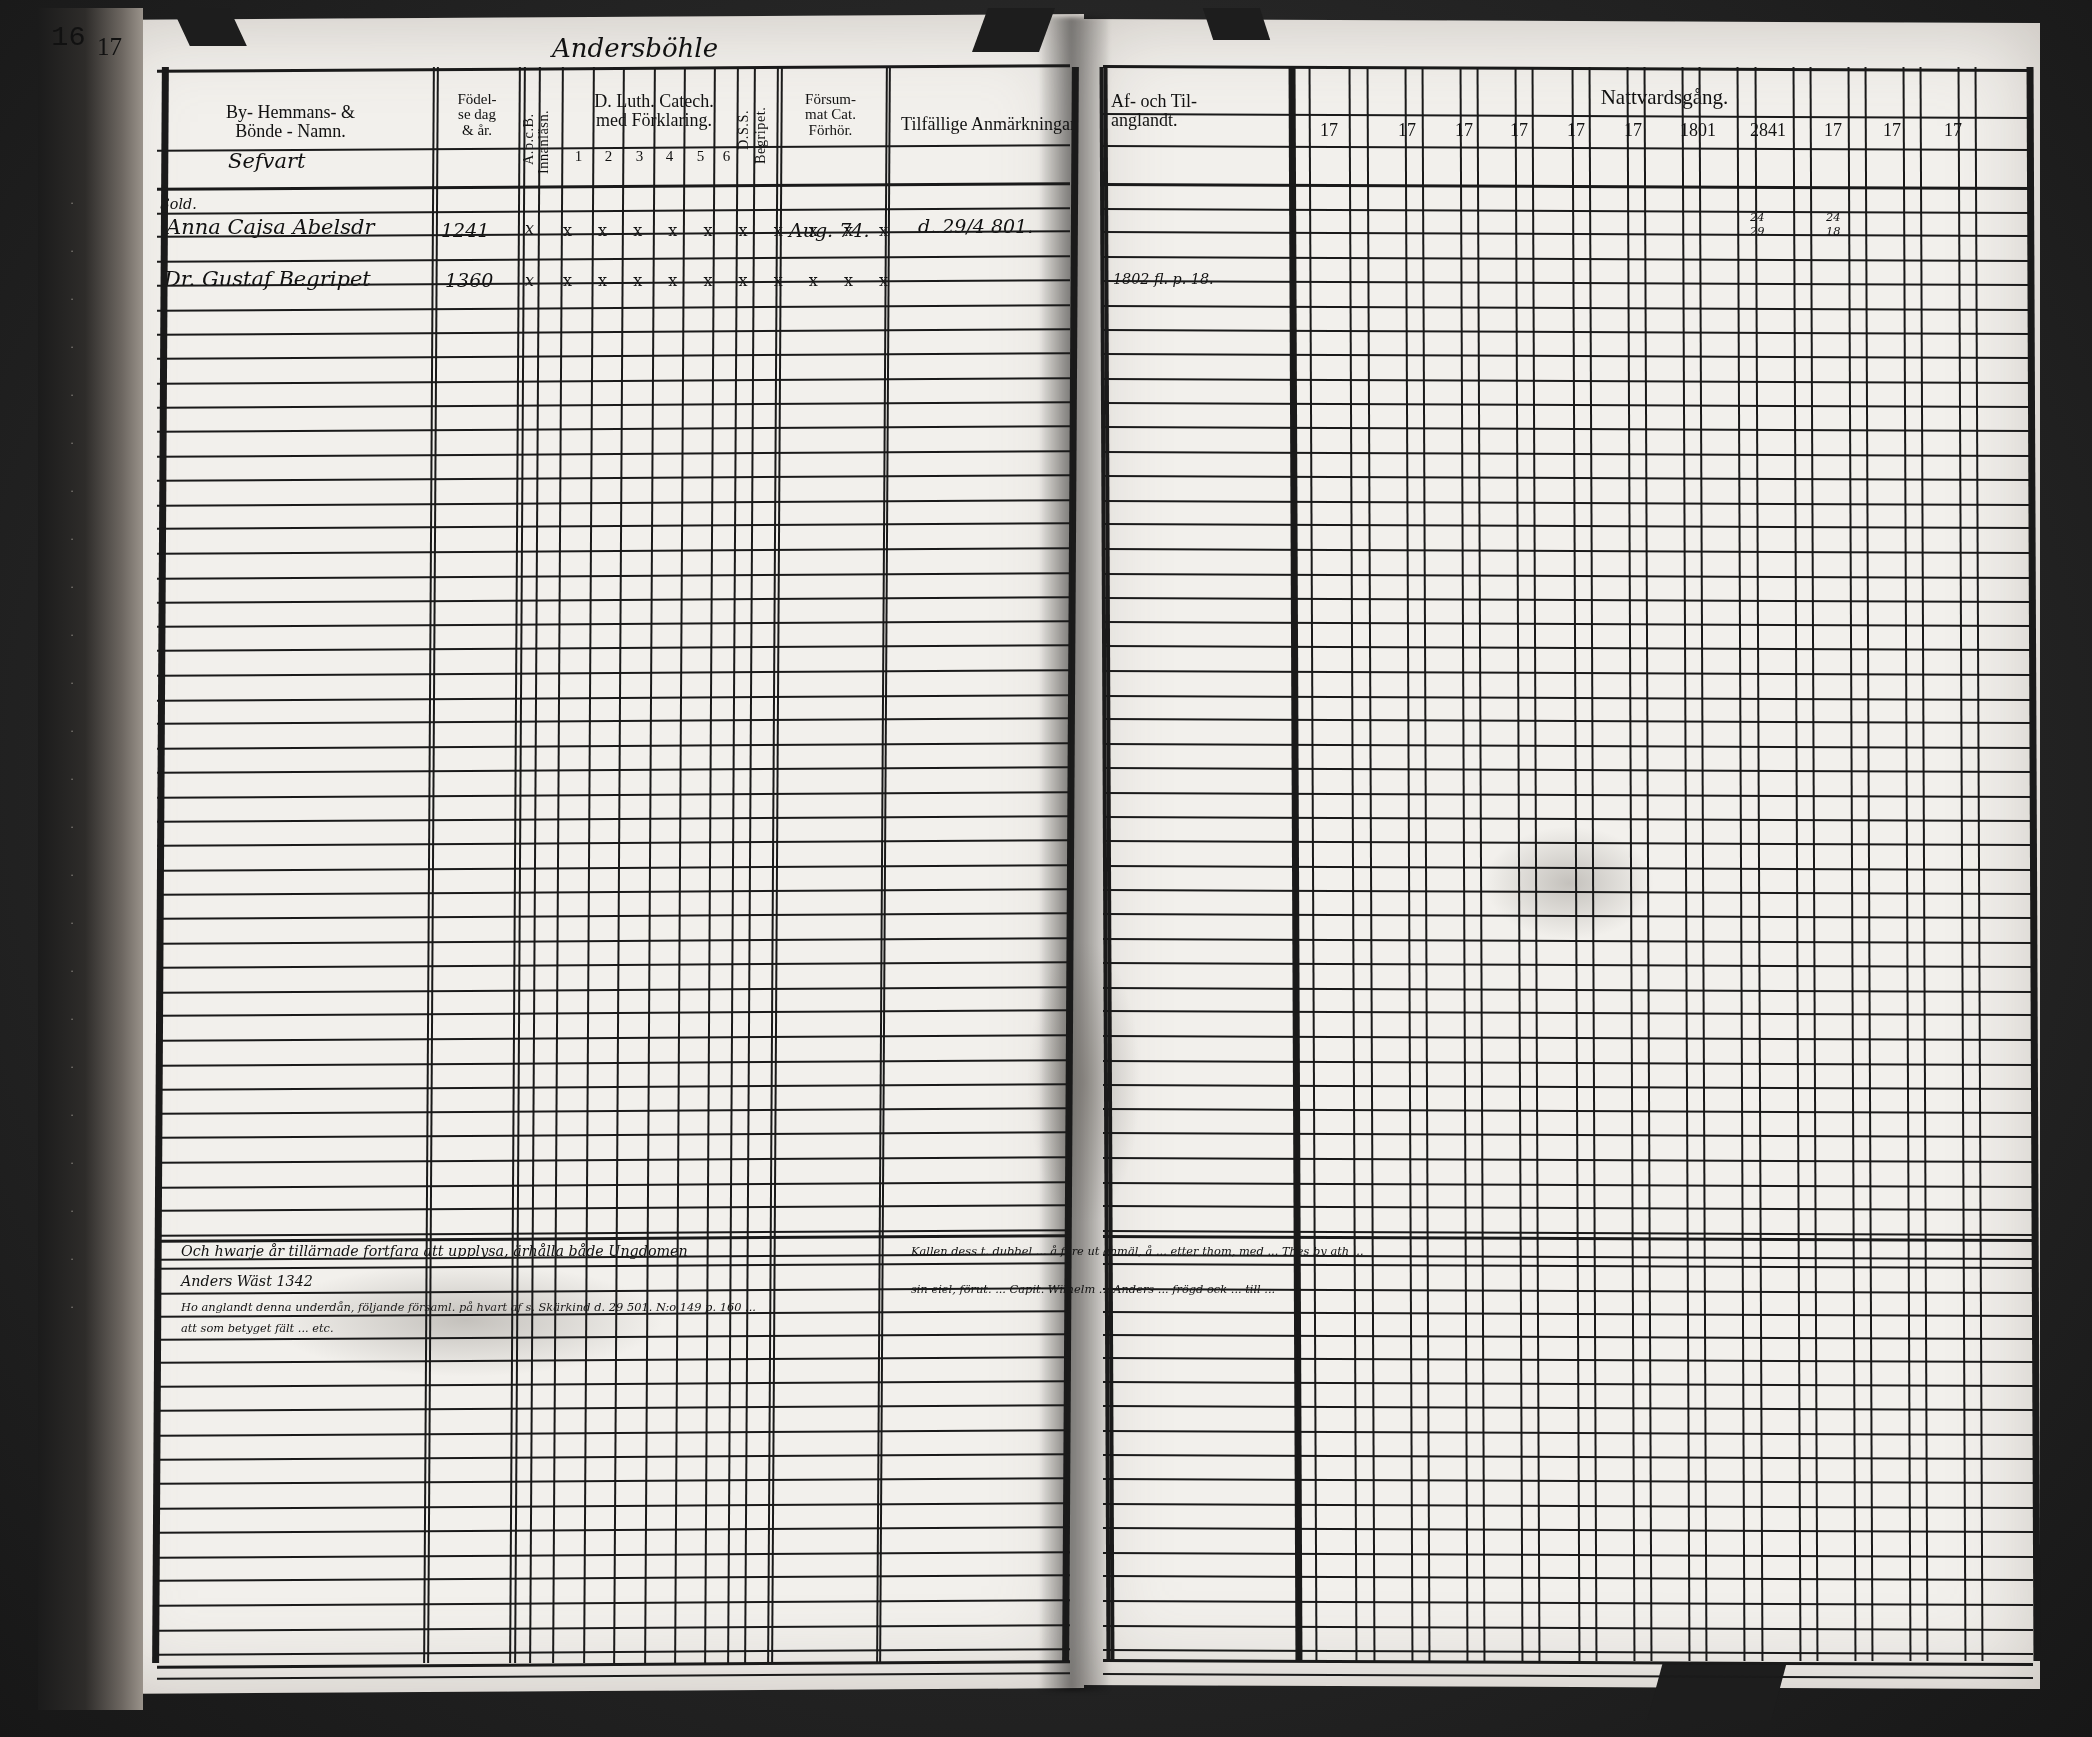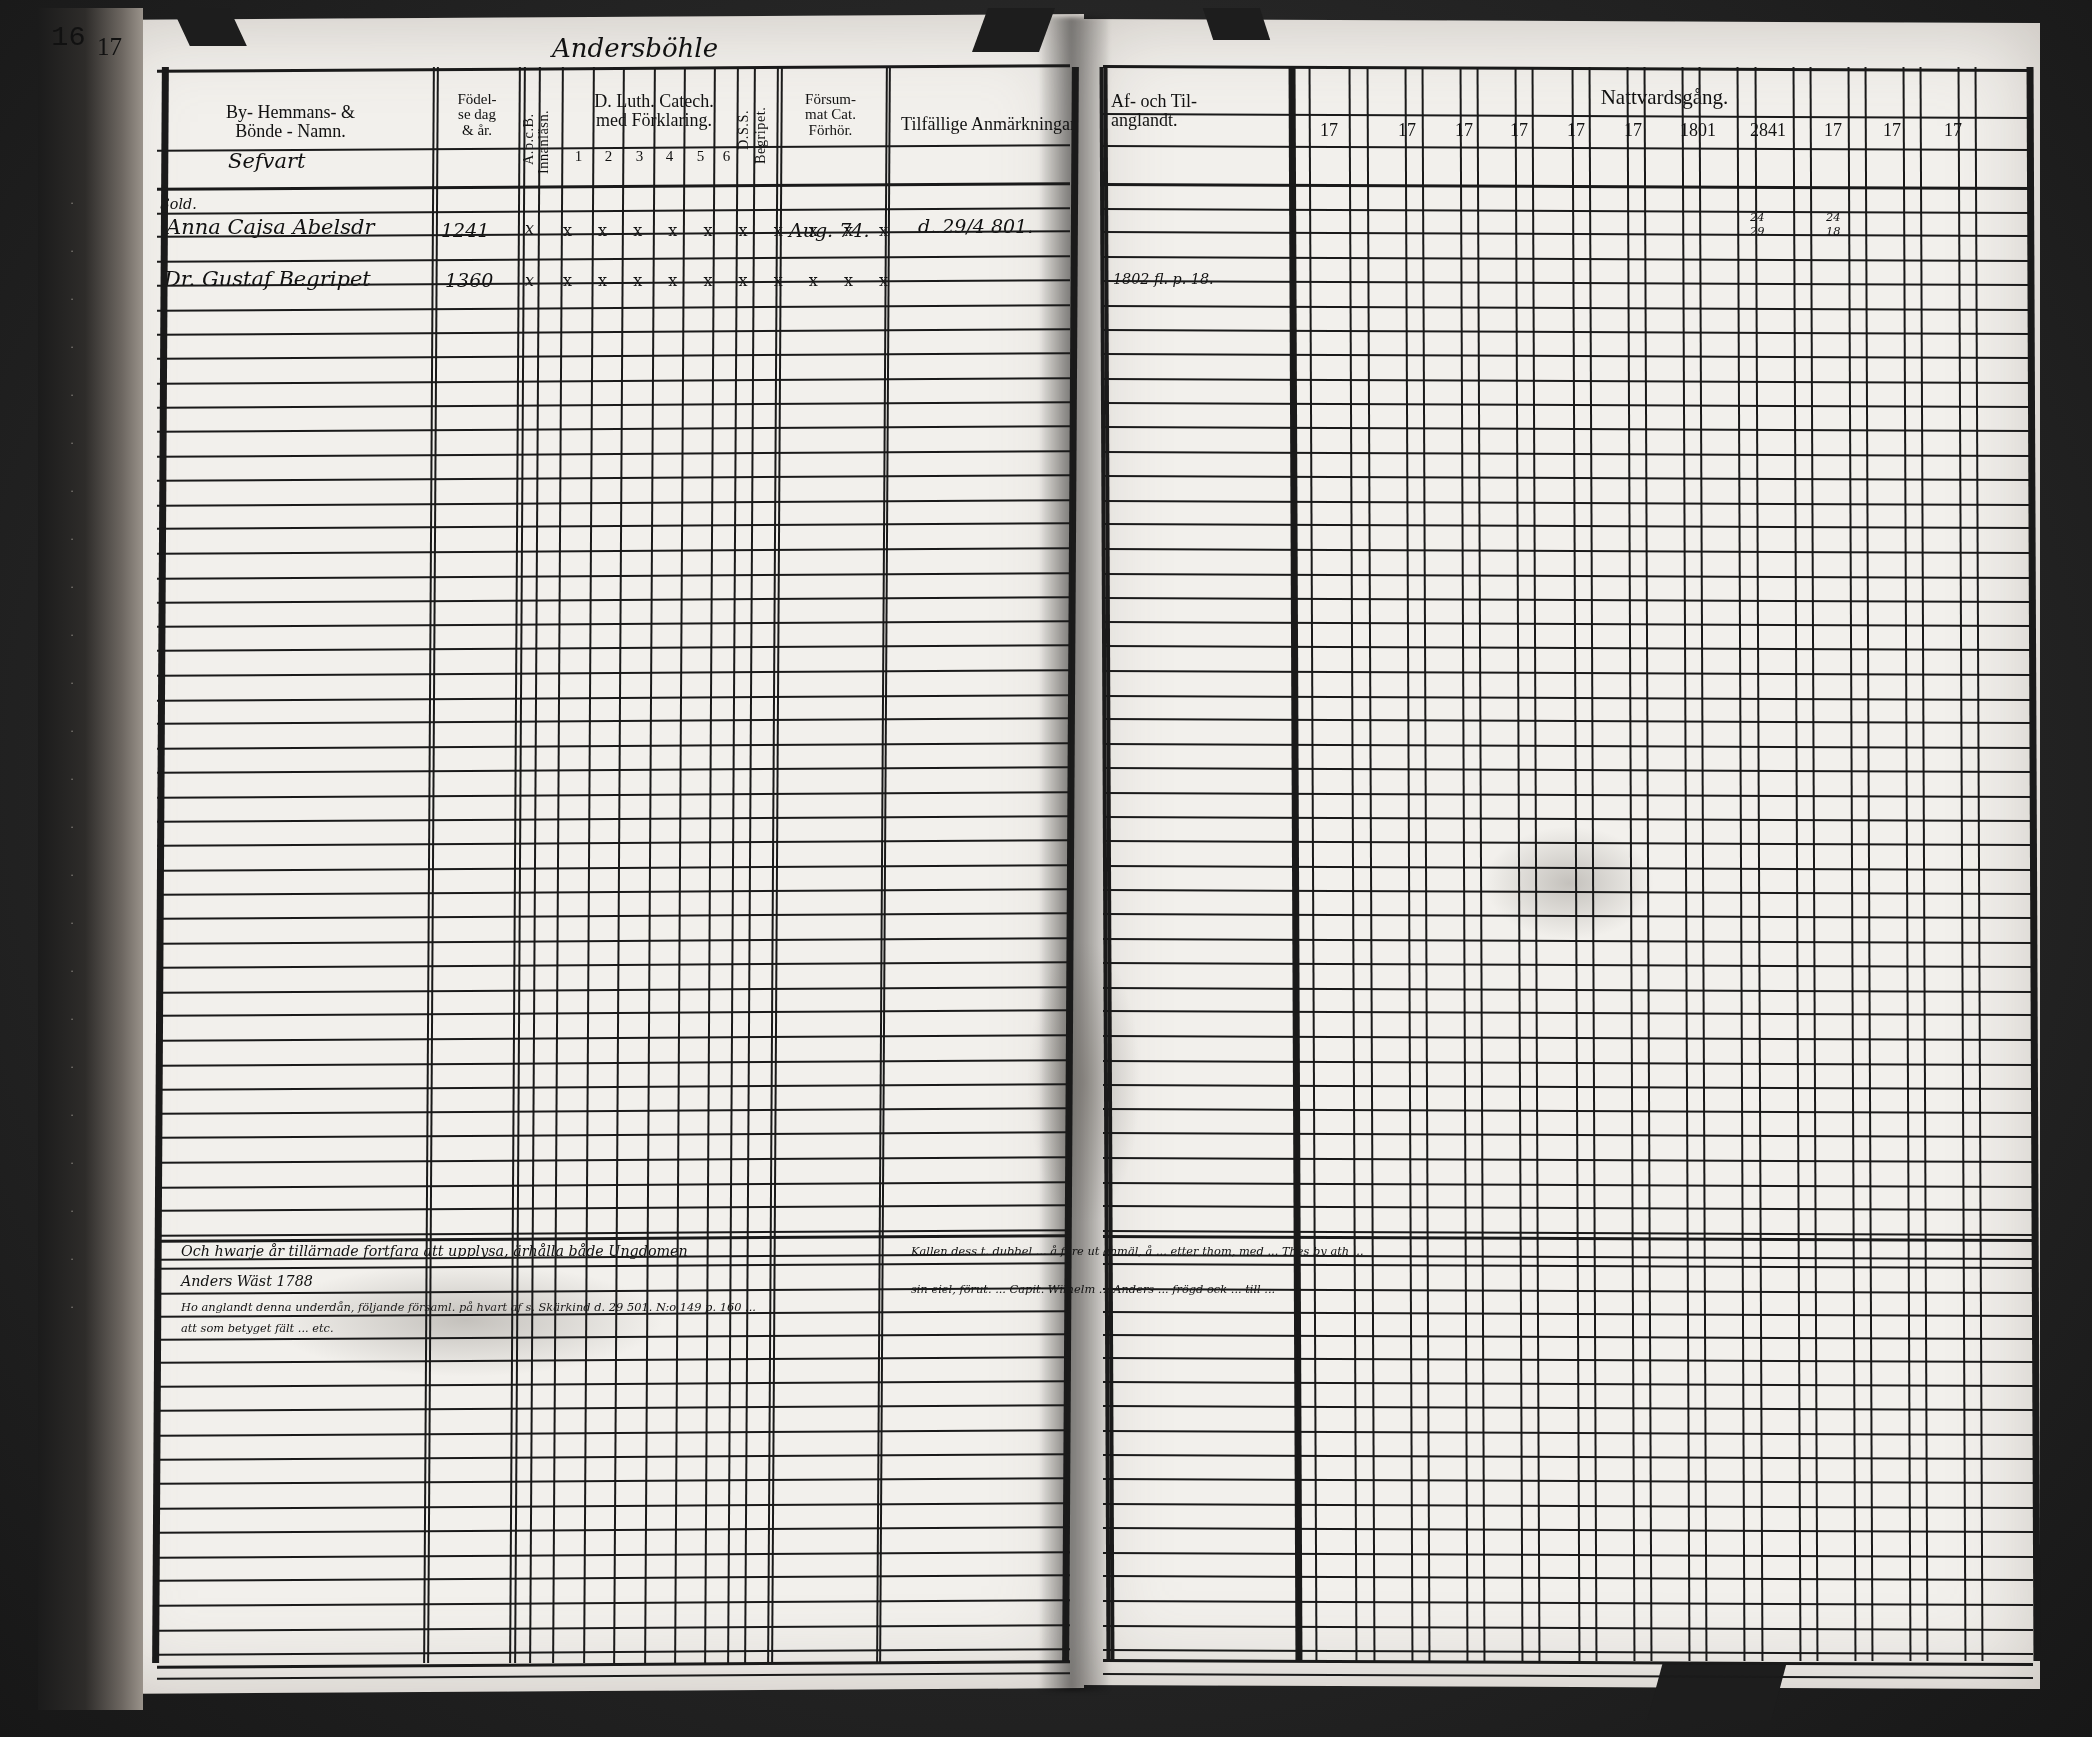--- a/index.html
+++ b/index.html
@@ -154,21 +154,21 @@
   <div class="hw" style="left:126px;top:259px;font-size:21px;">Dr. Gustaf Begripet</div>
   <div class="hw" style="left:407px;top:261px;">1360</div>
   <div class="hw" style="left:487px;top:263px;font-size:16px;">x</div>
   <div class="marks" style="left:525px;top:263px;">x x x x x x x x x x</div>
   <div class="hw small" style="left:1075px;top:263px;">1802 fl. p. 18.</div>
 
   <div class="hw tiny" style="left:1712px;top:202px;line-height:14.3px;">24<br>29</div>
   <div class="hw tiny" style="left:1788px;top:202px;line-height:14.3px;">24<br>18</div>
 
   <div class="hw small" style="left:143px;top:1235px;">Och hwarje år tillärnade fortfara att upplysa, ärhålla både Ungdomen</div>
-  <div class="hw small" style="left:143px;top:1265px;">Anders Wäst     1788</div>
+  <div class="hw small" style="left:143px;top:1265px;">Anders Wäst     1342</div>
   <div class="hw tiny" style="left:143px;top:1292px;">Ho anglandt denna underdån, följande församl. på hvart af s. Skärkind d. 29 501. N:o 149 p. 160 ...</div>
   <div class="hw tiny" style="left:143px;top:1313px;">att som betyget fält ... etc.</div>
   <div class="hw tiny" style="left:873px;top:1236px;">Kallen dess t. dubbel ... å fore ut anmäl, å ... etter thom, med ... Thes by ath ...</div>
   <div class="hw tiny" style="left:873px;top:1274px;">sin eiel, förut.        ... Capit. Wilhelm ... Anders ... frögd ock ... till ...</div>
 
   <div class="smudge" style="left:1446px;top:818px;width:171px;height:114px;"></div>
   <div class="smudge" style="left:228px;top:1255px;width:399px;height:114px;"></div>
   <div class="smudge" style="left:989px;top:932px;width:114px;height:285px;"></div>
 <div class="vline thick" style="left: 119px; top: 59px; height: 1596px; transform: skewX(-0.35deg);"></div>
     <div class="vline thick" style="left: 122px; top: 59px; height: 1596px; transform: skewX(-0.35deg);"></div>

